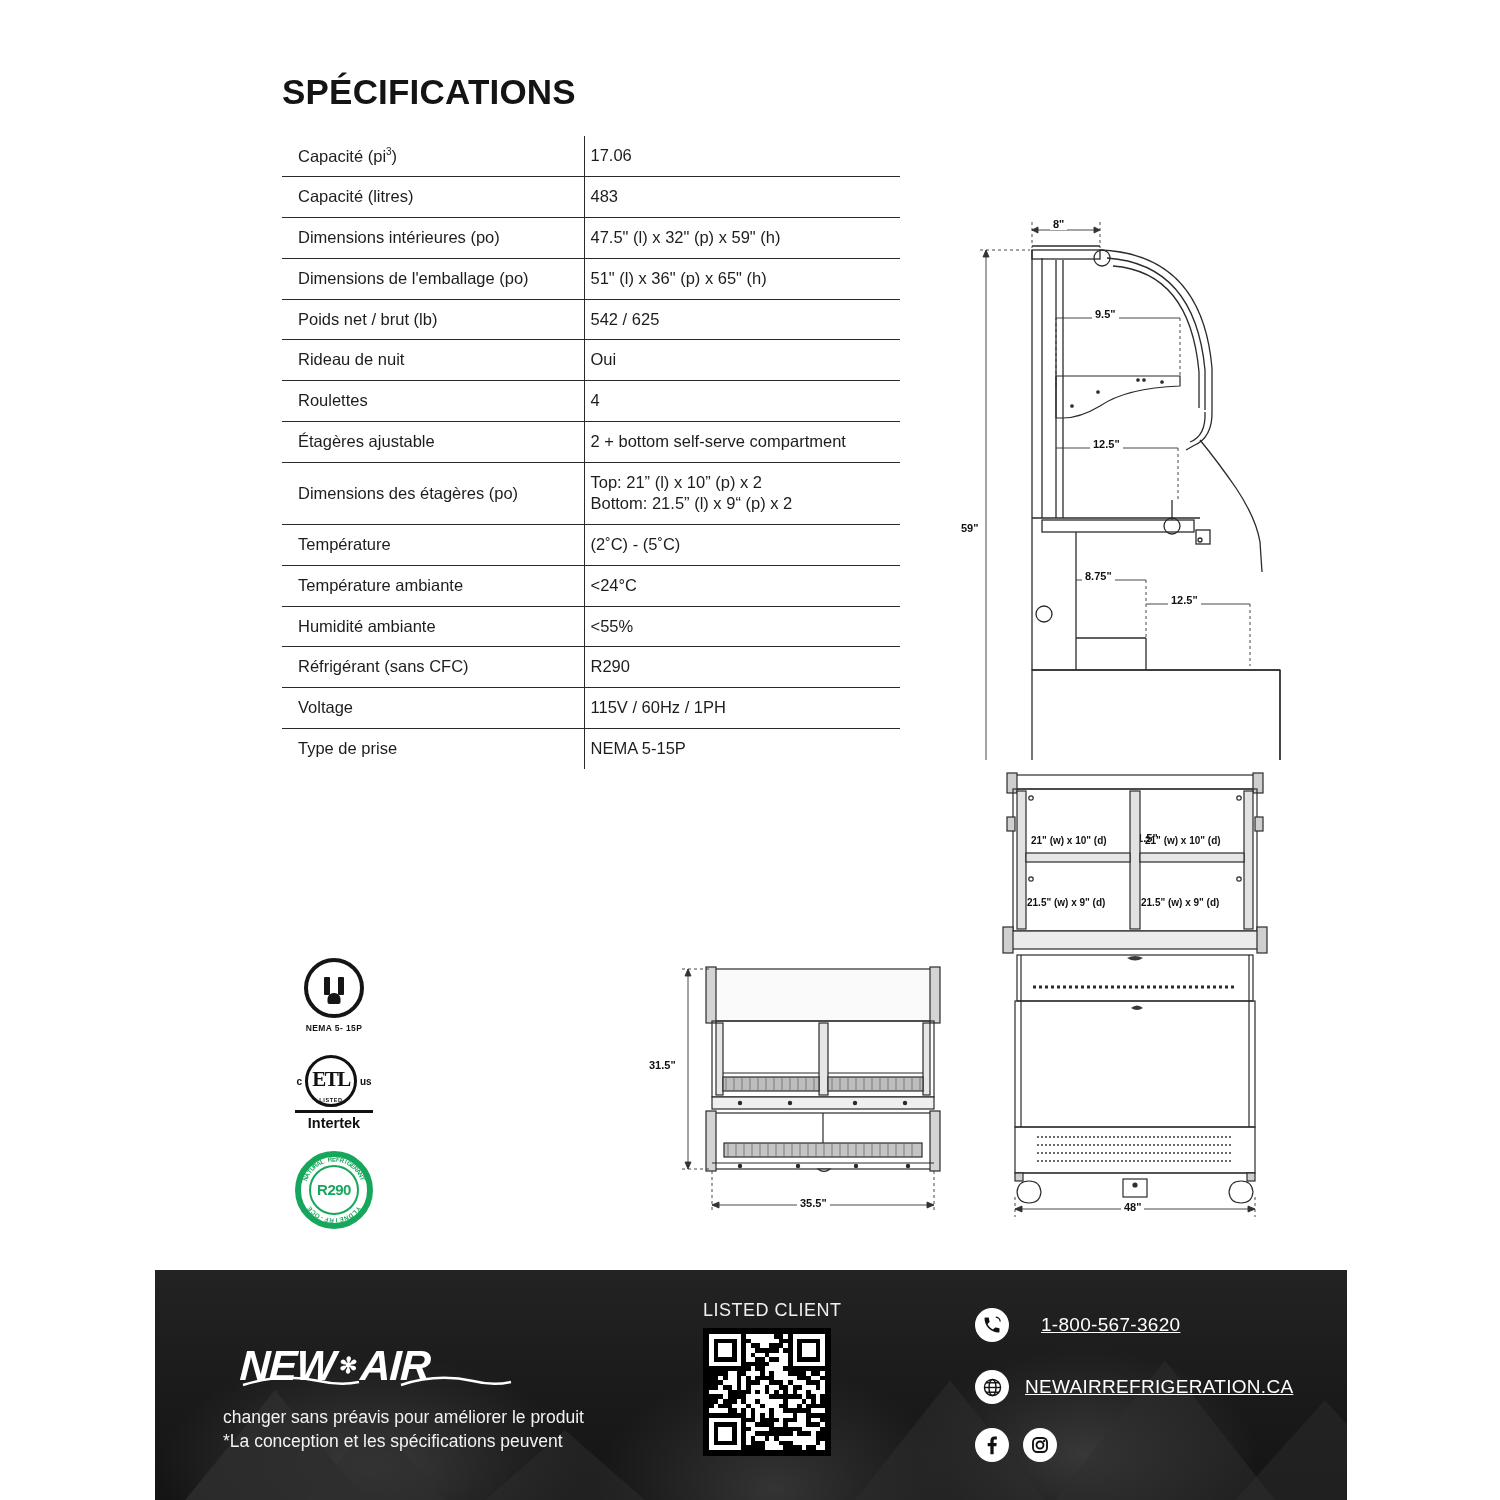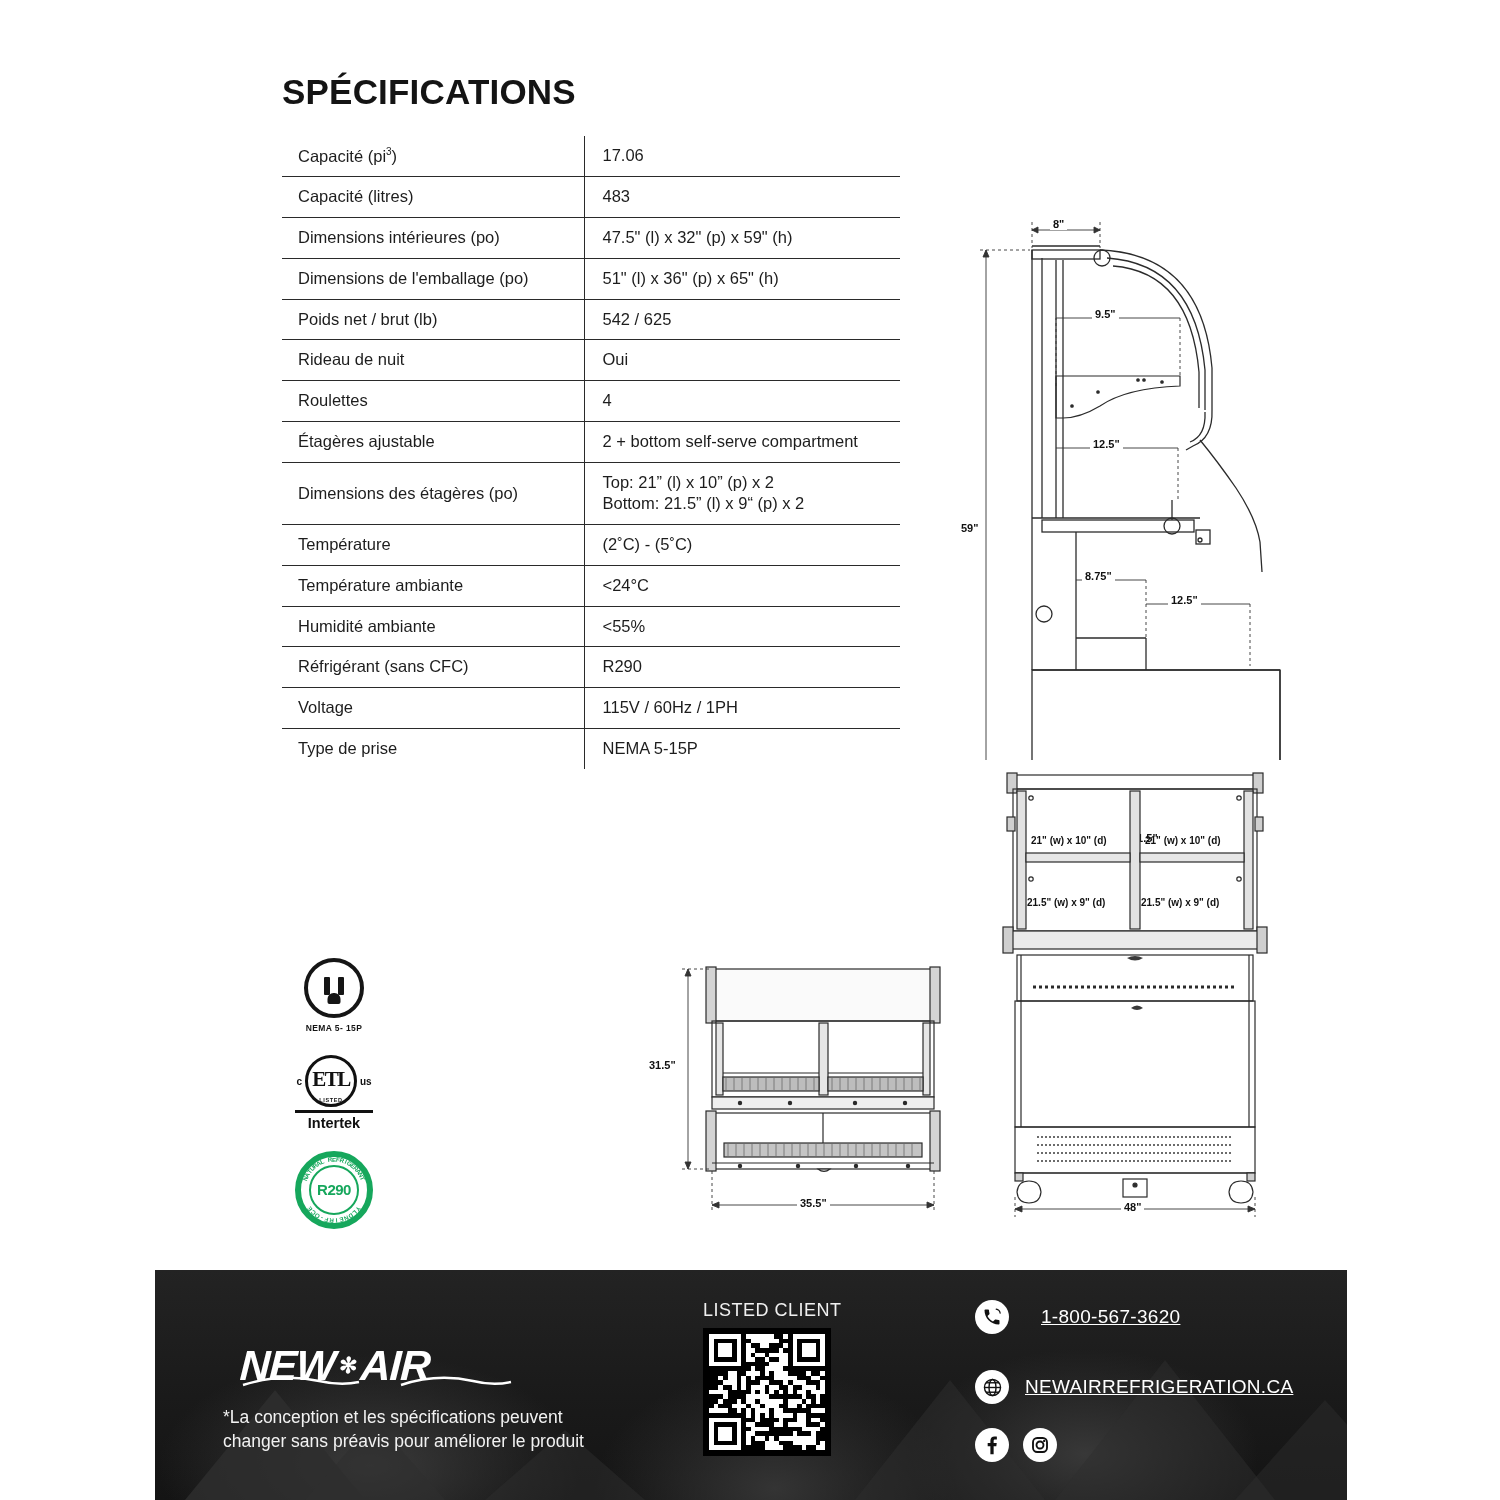--- a/index.html
+++ b/index.html
@@ -28,21 +28,21 @@
   .spec-table td {
     font-size: 16.5px;
     color: #1d1d1d;
     vertical-align: middle;
     padding: 9px 0 9px 14px;
     border-bottom: 1.6px solid #2a2a2a;
     line-height: 1.32;
   }
   .spec-table tr:last-child td { border-bottom: none; }
   .spec-table td.k { width: 302px; border-right: 1.6px solid #2a2a2a; padding-left: 16px; }
-  .spec-table td.v { padding-left: 18px; }
+  .spec-table td.v { padding-left: 6px; }
   .spec-table tr:first-child td { border-top: none; }
   .sup { font-size: 10px; vertical-align: super; }
 
   
   .badges { position: absolute; left: 282px; top: 958px; width: 120px; }
   .badge-block { margin-bottom: 16px; text-align: center; width: 104px; }
   .nema-circle {
     width: 60px; height: 60px; border-radius: 50%;
     border: 4px solid #151515; margin: 0 auto;
     position: relative; background: #fff;
@@ -606,22 +606,22 @@
       <span>NEW</span>
       <span class="snowflake">✻</span>
       <span>AIR</span>
     </div>
     <svg class="logo-swoosh" viewBox="0 0 290 14">
       <path d="M2 11 Q 40 -1 78 7 Q 100 12 118 8" stroke="#fff" stroke-width="2.4" fill="none"></path>
       <path d="M160 11 Q 196 -1 232 7 Q 252 12 270 8" stroke="#fff" stroke-width="2.4" fill="none"></path>
     </svg>
 
     <div class="disclaimer">
+      <div>changer sans préavis pour améliorer le produit</div>
       <div>*La conception et les spécifications peuvent</div>
-      <div>changer sans préavis pour améliorer le produit</div>
     </div>
 
     <div class="service-label">LISTED CLIENT</div>
 
     <div class="qr">
       <div class="qr-grid" id="qr-grid">
           <i class="on"></i>
           <i class="on"></i>
           <i class="on"></i>
           <i class="on"></i>
@@ -1242,21 +1242,21 @@
           <i></i>
           <i></i>
           <i class="on"></i>
           <i></i>
           <i></i>
           <i class="on"></i>
           <i class="on"></i>
         </div>
     </div>
 
-    <div class="contact-row" style="left:820px; top:30px;gap:32px;">
+    <div class="contact-row" style="left:820px; top:38px;gap:32px;">
       <span class="c-icon">
         <svg width="20" height="20" viewBox="0 0 24 24" fill="#111">
           <path d="M6.6 10.8c1.4 2.8 3.8 5.1 6.6 6.6l2.2-2.2c.3-.3.7-.4 1-.2 1.1.4 2.4.6 3.6.6.6 0 1 .4 1 1V20c0 .6-.4 1-1 1C10.6 21 3 13.4 3 4c0-.6.4-1 1-1h3.4c.6 0 1 .4 1 1 0 1.3.2 2.5.6 3.6.1.4 0 .8-.2 1l-2.2 2.2z"></path>
           <path d="M17 2.5c2.5.4 4.4 2.3 4.8 4.8" stroke="#111" stroke-width="1.4" fill="none" stroke-linecap="round"></path>
         </svg>
       </span>
       <span class="c-text">1-800-567-3620</span>
     </div>
 
     <div class="contact-row" style="left:820px; top:100px;">

